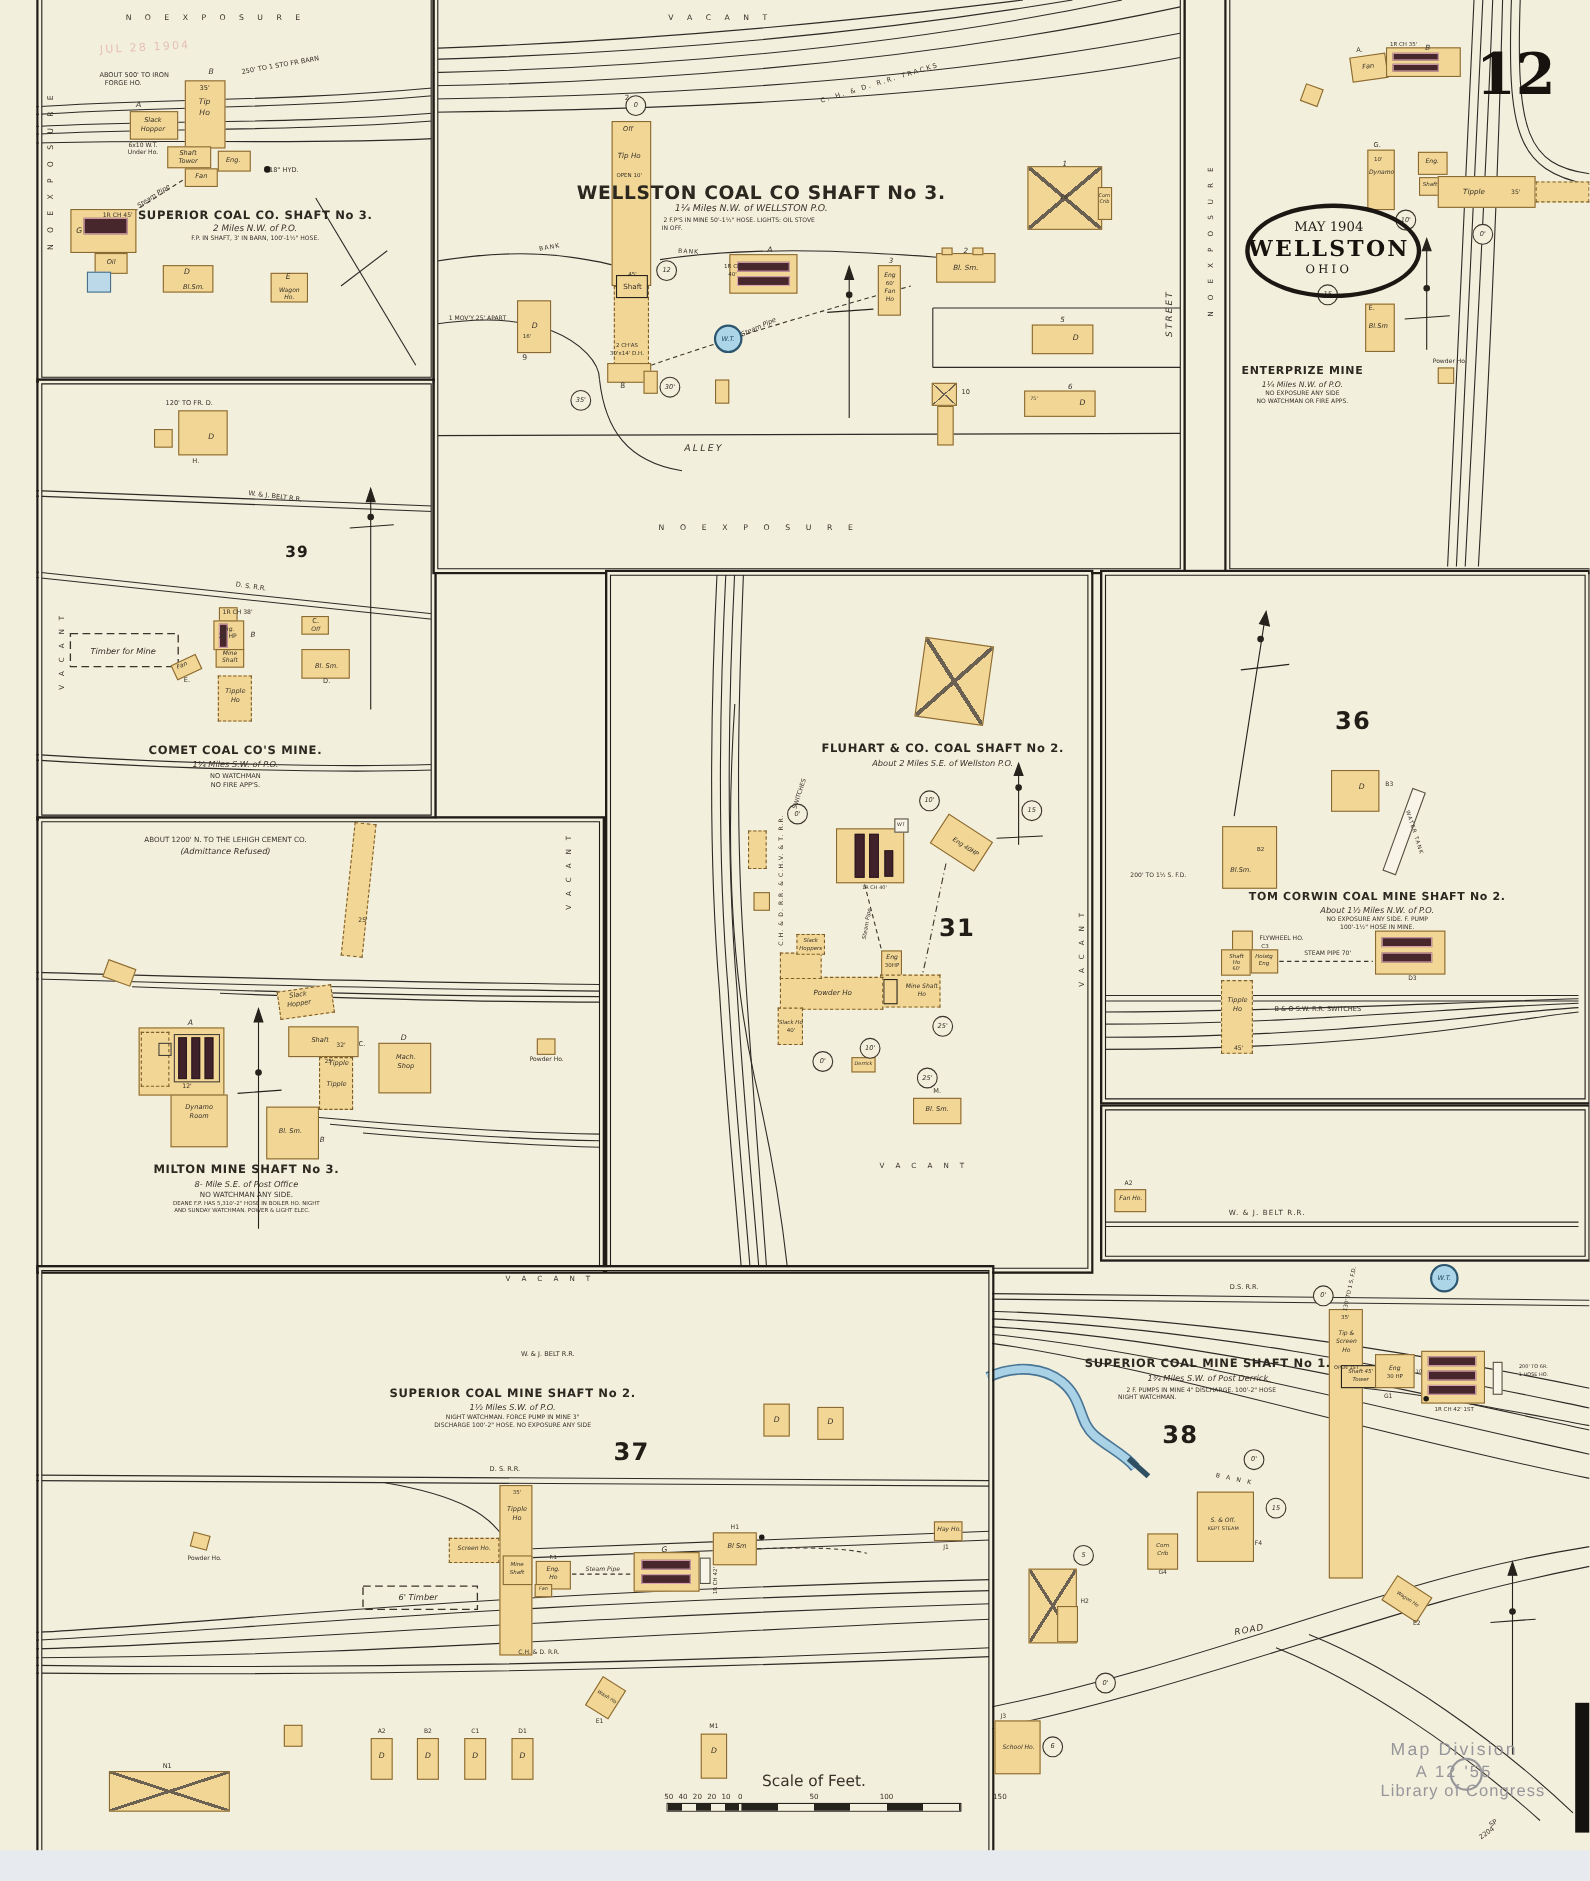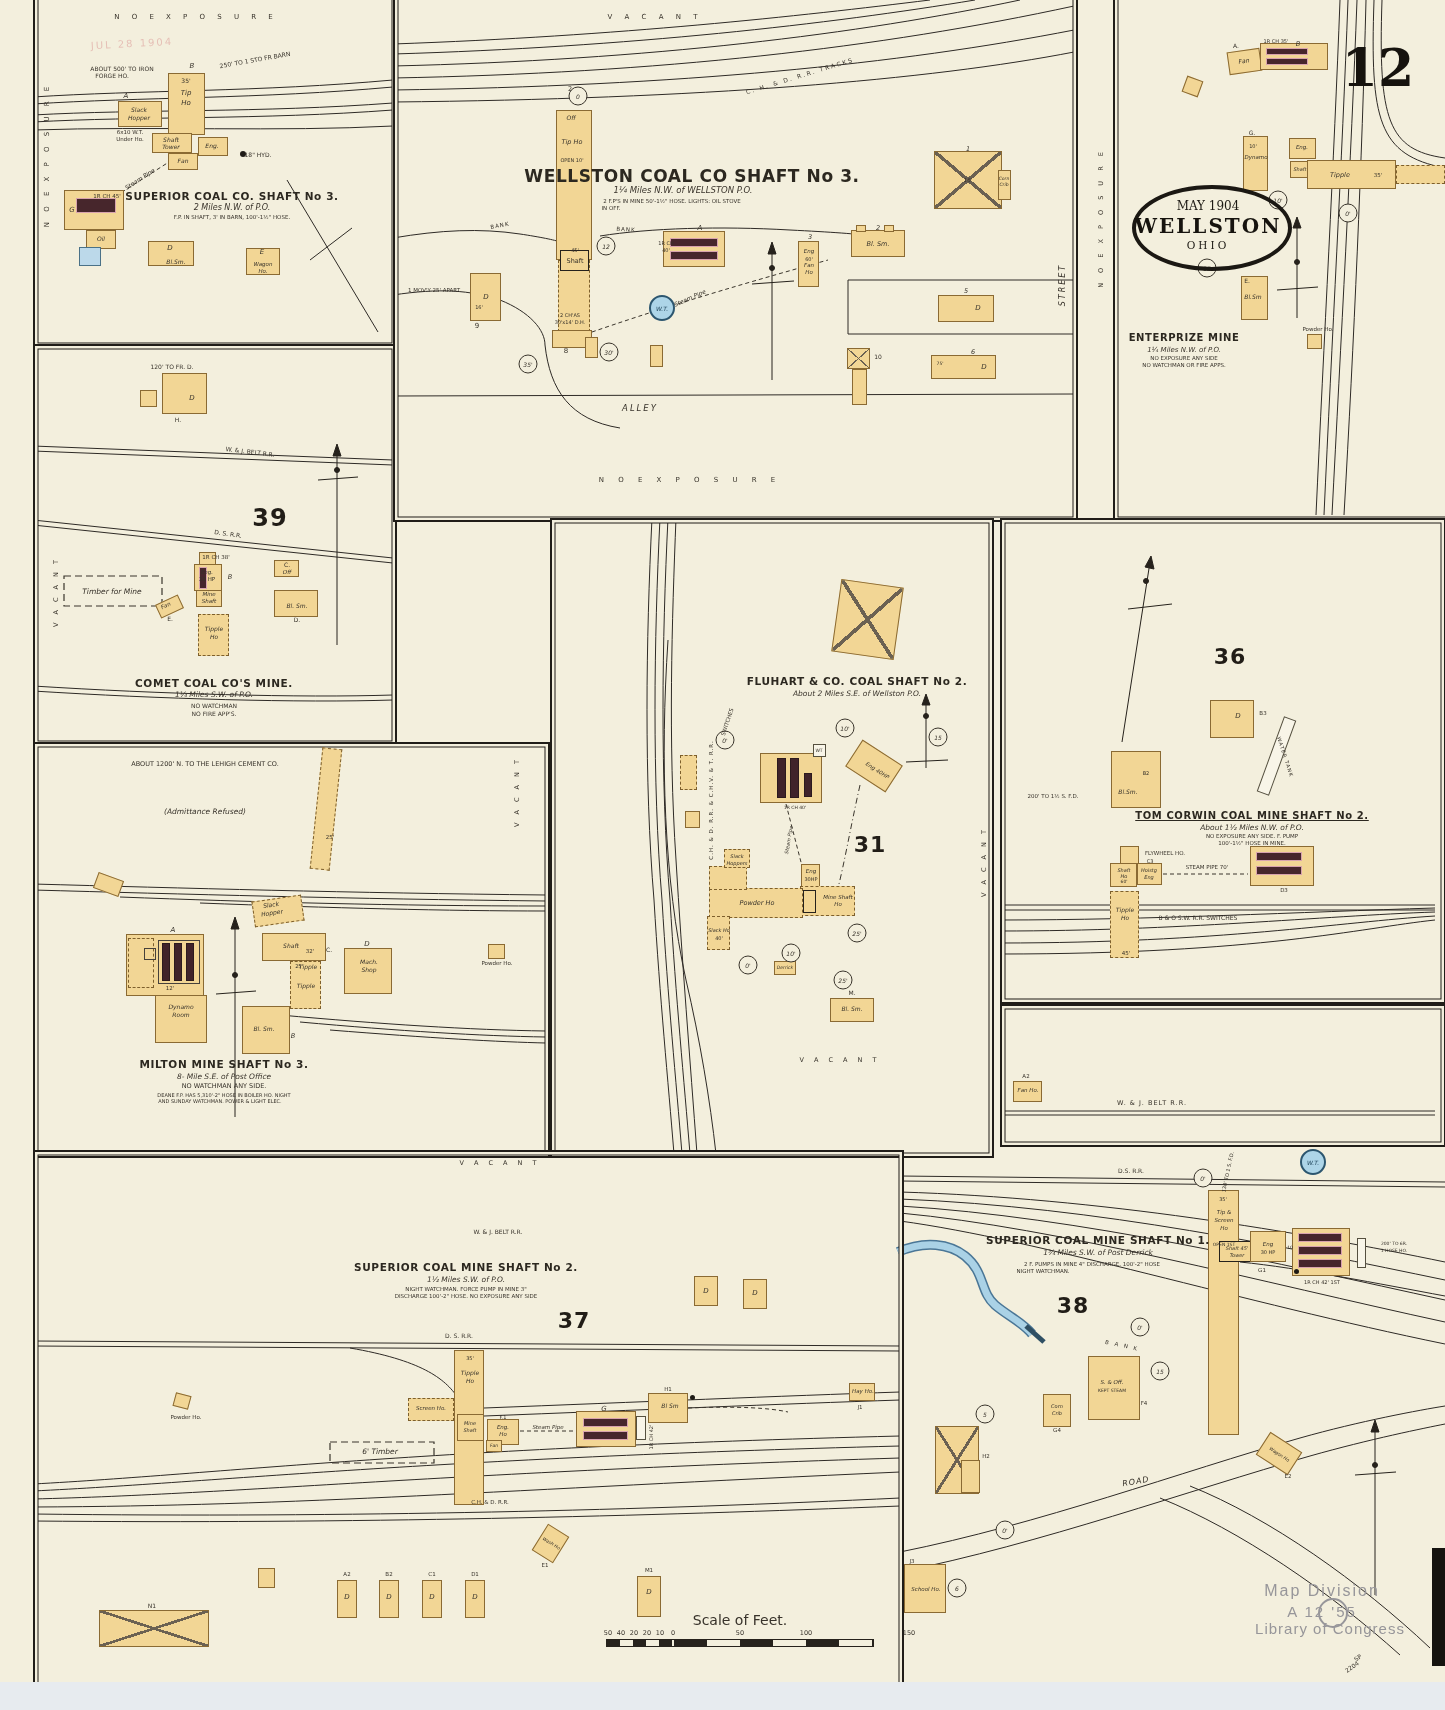--- a/index.html
+++ b/index.html
@@ -400,21 +400,21 @@
     <div class="lbl i" style="left: 170px; top: 248px; font-size: 7px; transform: translate(-50%, -50%) rotate(0deg);">D</div>
     <div class="lbl i" style="left: 176px; top: 262px; font-size: 6px; transform: translate(-50%, -50%) rotate(0deg);">Bl.Sm.</div>
     <div class="lbl i" style="left: 262px; top: 252px; font-size: 7px; transform: translate(-50%, -50%) rotate(0deg);">E</div>
     <div class="lbl i" style="left: 263px; top: 265px; font-size: 5.5px; transform: translate(-50%, -50%) rotate(0deg);">Wagon</div>
     <div class="lbl i" style="left: 263px; top: 272px; font-size: 5.5px; transform: translate(-50%, -50%) rotate(0deg);">Ho.</div>
     <div class="lbl " style="left: 47px; top: 155px; font-size: 7px; letter-spacing: 4px; transform: translate(-50%, -50%) rotate(-90deg);">N O   E X P O S U R E</div>
     <div class="lbl " style="left: 172px; top: 367px; font-size: 6px; transform: translate(-50%, -50%) rotate(0deg);">120' TO FR. D.</div>
     <div class="lbl i" style="left: 192px; top: 398px; font-size: 7px; transform: translate(-50%, -50%) rotate(0deg);">D</div>
     <div class="lbl " style="left: 178px; top: 420px; font-size: 6px; transform: translate(-50%, -50%) rotate(0deg);">H.</div>
     <div class="lbl " style="left: 250px; top: 452px; font-size: 6px; transform: translate(-50%, -50%) rotate(7deg);">W. &amp; J. BELT R.R.</div>
-    <div class="lbl num" style="left: 270px; top: 502px; font-size: 24px; transform: translate(-50%, -50%) rotate(0deg); margin-top: 16px;">39</div>
+    <div class="lbl num" style="left: 270px; top: 502px; font-size: 14px; transform: translate(-50%, -50%) rotate(0deg);">39</div>
     <div class="lbl " style="left: 228px; top: 534px; font-size: 6px; transform: translate(-50%, -50%) rotate(8deg);">D. S. R.R.</div>
     <div class="lbl " style="left: 56px; top: 592px; font-size: 6.5px; letter-spacing: 3px; transform: translate(-50%, -50%) rotate(-90deg);">V A C A N T</div>
     <div class="lbl i" style="left: 112px; top: 592px; font-size: 7.5px; transform: translate(-50%, -50%) rotate(0deg);">Timber for Mine</div>
     <div class="lbl " style="left: 216px; top: 558px; font-size: 5.5px; transform: translate(-50%, -50%) rotate(0deg);">1R CH 38'</div>
     <div class="lbl i" style="left: 207px; top: 573px; font-size: 5.5px; transform: translate(-50%, -50%) rotate(0deg);">Eng.</div>
     <div class="lbl " style="left: 207px; top: 580px; font-size: 5.5px; transform: translate(-50%, -50%) rotate(0deg);">28 HP</div>
     <div class="lbl i" style="left: 230px; top: 577px; font-size: 6.5px; transform: translate(-50%, -50%) rotate(0deg);">B</div>
     <div class="lbl i" style="left: 209px; top: 595px; font-size: 5.5px; transform: translate(-50%, -50%) rotate(0deg);">Mine</div>
     <div class="lbl i" style="left: 209px; top: 602px; font-size: 5.5px; transform: translate(-50%, -50%) rotate(0deg);">Shaft</div>
     <div class="lbl i" style="left: 166px; top: 606px; font-size: 5.5px; transform: translate(-50%, -50%) rotate(-25deg);">Fan</div>
@@ -423,21 +423,21 @@
     <div class="lbl i" style="left: 214px; top: 637px; font-size: 6px; transform: translate(-50%, -50%) rotate(0deg);">Ho</div>
     <div class="lbl " style="left: 287px; top: 565px; font-size: 6px; transform: translate(-50%, -50%) rotate(0deg);">C.</div>
     <div class="lbl i" style="left: 287px; top: 573px; font-size: 5.5px; transform: translate(-50%, -50%) rotate(0deg);">Off</div>
     <div class="lbl i" style="left: 297px; top: 606px; font-size: 6px; transform: translate(-50%, -50%) rotate(0deg);">Bl. Sm.</div>
     <div class="lbl " style="left: 297px; top: 620px; font-size: 6px; transform: translate(-50%, -50%) rotate(0deg);">D.</div>
     <div class="lbl t1" style="left: 214px; top: 683px; font-size: 10.5px; transform: translate(-50%, -50%) rotate(0deg);">COMET COAL CO'S MINE.</div>
     <div class="lbl sub" style="left: 214px; top: 695px; font-size: 7.5px; transform: translate(-50%, -50%) rotate(0deg);">1¼ Miles S.W. of P.O.</div>
     <div class="lbl " style="left: 214px; top: 706px; font-size: 6px; transform: translate(-50%, -50%) rotate(0deg);">NO WATCHMAN</div>
     <div class="lbl " style="left: 214px; top: 714px; font-size: 6px; transform: translate(-50%, -50%) rotate(0deg);">NO FIRE APP'S.</div>
     <div class="lbl " style="left: 205px; top: 764px; font-size: 6.5px; transform: translate(-50%, -50%) rotate(0deg);">ABOUT 1200' N. TO THE LEHIGH CEMENT CO.</div>
-    <div class="lbl i" style="left: 205px; top: 774px; font-size: 7.5px; transform: translate(-50%, -50%) rotate(0deg); margin-top: 38px;">(Admittance Refused)</div>
+    <div class="lbl i" style="left: 205px; top: 774px; font-size: 7.5px; transform: translate(-50%, -50%) rotate(0deg);">(Admittance Refused)</div>
     <div class="lbl " style="left: 330px; top: 838px; font-size: 5.5px; transform: translate(-50%, -50%) rotate(0deg);">25'</div>
     <div class="lbl " style="left: 310px; top: 952px; font-size: 5.5px; transform: translate(-50%, -50%) rotate(0deg);">32'</div>
     <div class="lbl i" style="left: 271px; top: 905px; font-size: 6px; transform: translate(-50%, -50%) rotate(-8deg);">Slack</div>
     <div class="lbl i" style="left: 272px; top: 913px; font-size: 6px; transform: translate(-50%, -50%) rotate(-8deg);">Hopper</div>
     <div class="lbl i" style="left: 308px; top: 967px; font-size: 6px; transform: translate(-50%, -50%) rotate(0deg);">Tipple</div>
     <div class="lbl i" style="left: 173px; top: 930px; font-size: 7px; transform: translate(-50%, -50%) rotate(0deg);">A</div>
     <div class="lbl " style="left: 170px; top: 989px; font-size: 5.5px; transform: translate(-50%, -50%) rotate(0deg);">12'</div>
     <div class="lbl i" style="left: 181px; top: 1007px; font-size: 6px; transform: translate(-50%, -50%) rotate(0deg);">Dynamo</div>
     <div class="lbl i" style="left: 181px; top: 1015px; font-size: 6px; transform: translate(-50%, -50%) rotate(0deg);">Room</div>
     <div class="lbl i" style="left: 291px; top: 946px; font-size: 6px; transform: translate(-50%, -50%) rotate(0deg);">Shaft</div>
@@ -543,21 +543,21 @@
     <div class="lbl i" style="left: 852px; top: 1009px; font-size: 6px; transform: translate(-50%, -50%) rotate(0deg);">Bl. Sm.</div>
     <div class="lbl " style="left: 840px; top: 1060px; font-size: 6.5px; letter-spacing: 4px; transform: translate(-50%, -50%) rotate(0deg);">V A C A N T</div>
     <div class="lbl " style="left: 984px; top: 862px; font-size: 6.5px; letter-spacing: 3px; transform: translate(-50%, -50%) rotate(-90deg);">V A C A N T</div>
     <div class="lbl num" style="left: 1230px; top: 657px; font-size: 22px; transform: translate(-50%, -50%) rotate(0deg);">36</div>
     <div class="lbl i" style="left: 1238px; top: 716px; font-size: 7px; transform: translate(-50%, -50%) rotate(0deg);">D</div>
     <div class="lbl " style="left: 1263px; top: 714px; font-size: 5.5px; transform: translate(-50%, -50%) rotate(0deg);">B3</div>
     <div class="lbl " style="left: 1285px; top: 757px; font-size: 5px; letter-spacing: 1px; transform: translate(-50%, -50%) rotate(72deg);">WATER TANK</div>
     <div class="lbl " style="left: 1053px; top: 797px; font-size: 5.5px; transform: translate(-50%, -50%) rotate(0deg);">200' TO 1½ S. F.D.</div>
     <div class="lbl " style="left: 1146px; top: 773px; font-size: 5px; transform: translate(-50%, -50%) rotate(0deg);">B2</div>
     <div class="lbl i" style="left: 1128px; top: 792px; font-size: 6px; transform: translate(-50%, -50%) rotate(0deg);">Bl.Sm.</div>
-    <div class="lbl t1" style="left: 1252px; top: 816px; font-size: 10px; transform: translate(-50%, -50%) rotate(0deg); text-decoration: underline;">TOM CORWIN COAL MINE SHAFT No 2.</div>
+    <div class="lbl t1" style="left: 1252px; top: 816px; font-size: 10px; transform: translate(-50%, -50%) rotate(0deg);">TOM CORWIN COAL MINE SHAFT No 2.</div>
     <div class="lbl sub" style="left: 1252px; top: 828px; font-size: 7.5px; transform: translate(-50%, -50%) rotate(0deg);">About 1½ Miles N.W. of P.O.</div>
     <div class="lbl " style="left: 1252px; top: 837px; font-size: 5.5px; transform: translate(-50%, -50%) rotate(0deg);">NO EXPOSURE ANY SIDE. F. PUMP</div>
     <div class="lbl " style="left: 1252px; top: 844px; font-size: 5.5px; transform: translate(-50%, -50%) rotate(0deg);">100'-1½" HOSE IN MINE.</div>
     <div class="lbl " style="left: 1165px; top: 854px; font-size: 5.5px; transform: translate(-50%, -50%) rotate(0deg);">FLYWHEEL HO.</div>
     <div class="lbl " style="left: 1150px; top: 861px; font-size: 5px; transform: translate(-50%, -50%) rotate(0deg);">C3</div>
     <div class="lbl i" style="left: 1124px; top: 870px; font-size: 5px; transform: translate(-50%, -50%) rotate(0deg);">Shaft</div>
     <div class="lbl i" style="left: 1124px; top: 876px; font-size: 5px; transform: translate(-50%, -50%) rotate(0deg);">Ho</div>
     <div class="lbl " style="left: 1124px; top: 882px; font-size: 4.5px; transform: translate(-50%, -50%) rotate(0deg);">60'</div>
     <div class="lbl i" style="left: 1149px; top: 870px; font-size: 5px; transform: translate(-50%, -50%) rotate(0deg);">Hoistg</div>
     <div class="lbl i" style="left: 1149px; top: 877px; font-size: 5px; transform: translate(-50%, -50%) rotate(0deg);">Eng</div>

